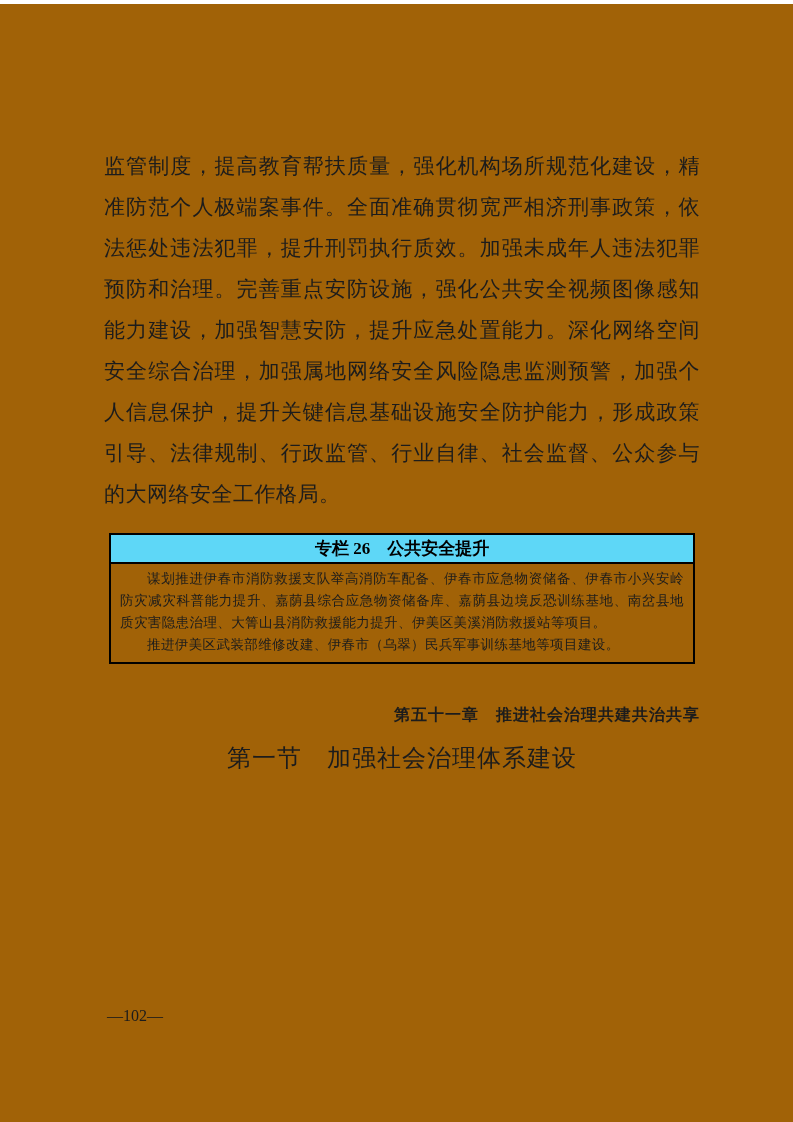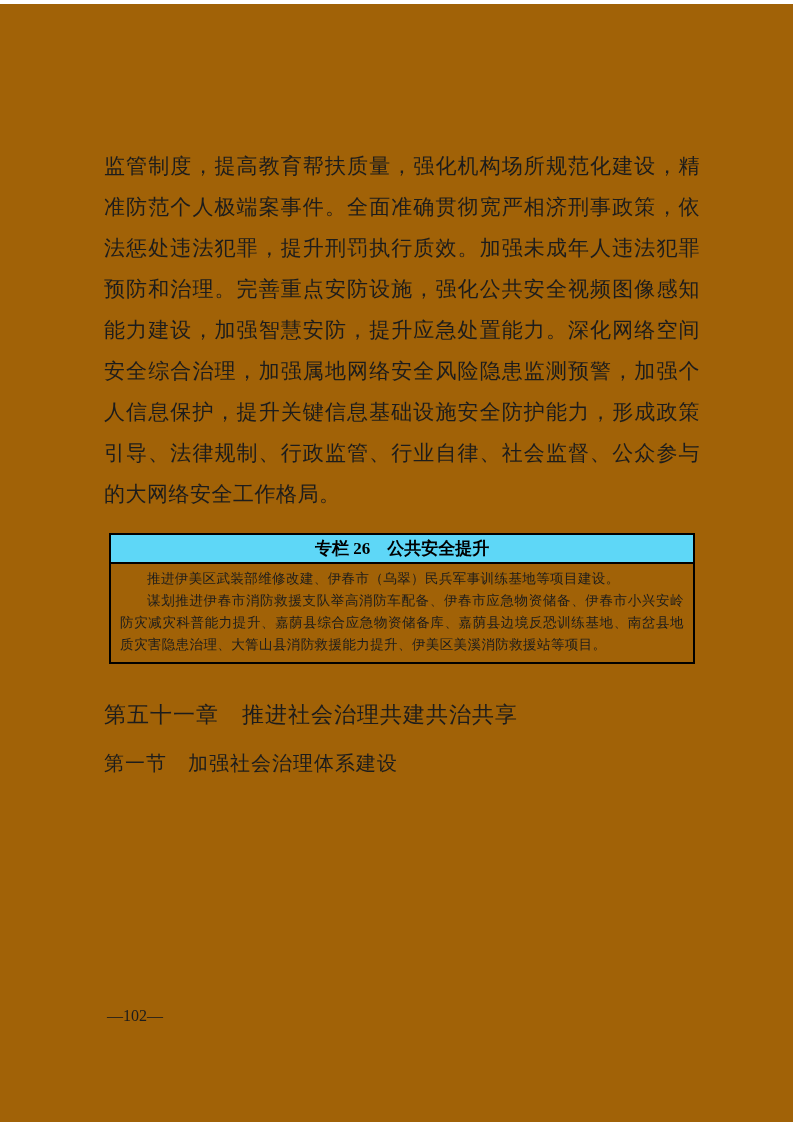--- a/index.html
+++ b/index.html
@@ -64,30 +64,30 @@
     margin: 0;
     font-size: 13.5px;
     line-height: 22px;
     text-indent: 2em;
     text-align: justify;
     text-align-last: left;
     letter-spacing: 0.4px;
   }
   .chapter-heading {
     margin-top: 36px;
-    text-align: left;
-    font-size: 22px;
-    font-weight: normal;
+    text-align: right;
+    font-size: 16px;
+    font-weight: bold;
     line-height: 30px;
     letter-spacing: 1px;
   }
   .section-heading {
     margin-top: 8px;
-    text-align: left;
-    font-size: 20px;
+    text-align: center;
+    font-size: 24px;
     font-weight: normal;
     line-height: 30px;
     letter-spacing: 1px;
   }
   .page-number {
     position: absolute;
     left: 107px;
     top: 1003px;
     font-size: 16px;
     letter-spacing: 0;
@@ -98,22 +98,22 @@
 <body>
 
 <div class="page">
   <div class="content">
 
     <p class="body-para">监管制度，提高教育帮扶质量，强化机构场所规范化建设，精准防范个人极端案事件。全面准确贯彻宽严相济刑事政策，依法惩处违法犯罪，提升刑罚执行质效。加强未成年人违法犯罪预防和治理。完善重点安防设施，强化公共安全视频图像感知能力建设，加强智慧安防，提升应急处置能力。深化网络空间安全综合治理，加强属地网络安全风险隐患监测预警，加强个人信息保护，提升关键信息基础设施安全防护能力，形成政策引导、法律规制、行政监管、行业自律、社会监督、公众参与的大网络安全工作格局。</p>
 
     <div class="column-box" style="border-color: rgb(0, 0, 0);">
       <div class="column-box-header" style="background: rgb(94, 215, 247); border-bottom-color: rgb(0, 0, 0);">专栏 26　公共安全提升</div>
       <div class="column-box-body">
+        <p>谋划推进伊春市消防救援支队举高消防车配备、伊春市应急物资储备、伊春市小兴安岭防灾减灾科普能力提升、嘉荫县综合应急物资储备库、嘉荫县边境反恐训练基地、南岔县地质灾害隐患治理、大箐山县消防救援能力提升、伊美区美溪消防救援站等项目。</p>
         <p>推进伊美区武装部维修改建、伊春市（乌翠）民兵军事训练基地等项目建设。</p>
-        <p>谋划推进伊春市消防救援支队举高消防车配备、伊春市应急物资储备、伊春市小兴安岭防灾减灾科普能力提升、嘉荫县综合应急物资储备库、嘉荫县边境反恐训练基地、南岔县地质灾害隐患治理、大箐山县消防救援能力提升、伊美区美溪消防救援站等项目。</p>
       </div>
     </div>
 
     <h2 class="chapter-heading">第五十一章　推进社会治理共建共治共享</h2>
 
 
     <h3 class="section-heading">第一节　加强社会治理体系建设</h3>
 
 
   </div>

